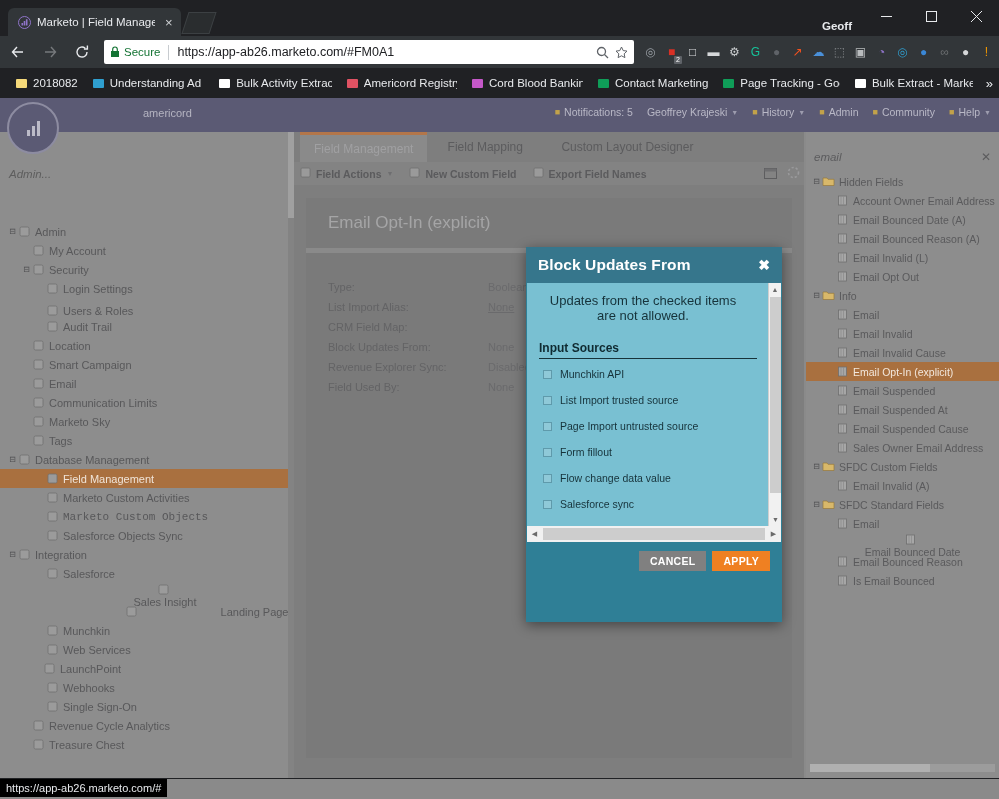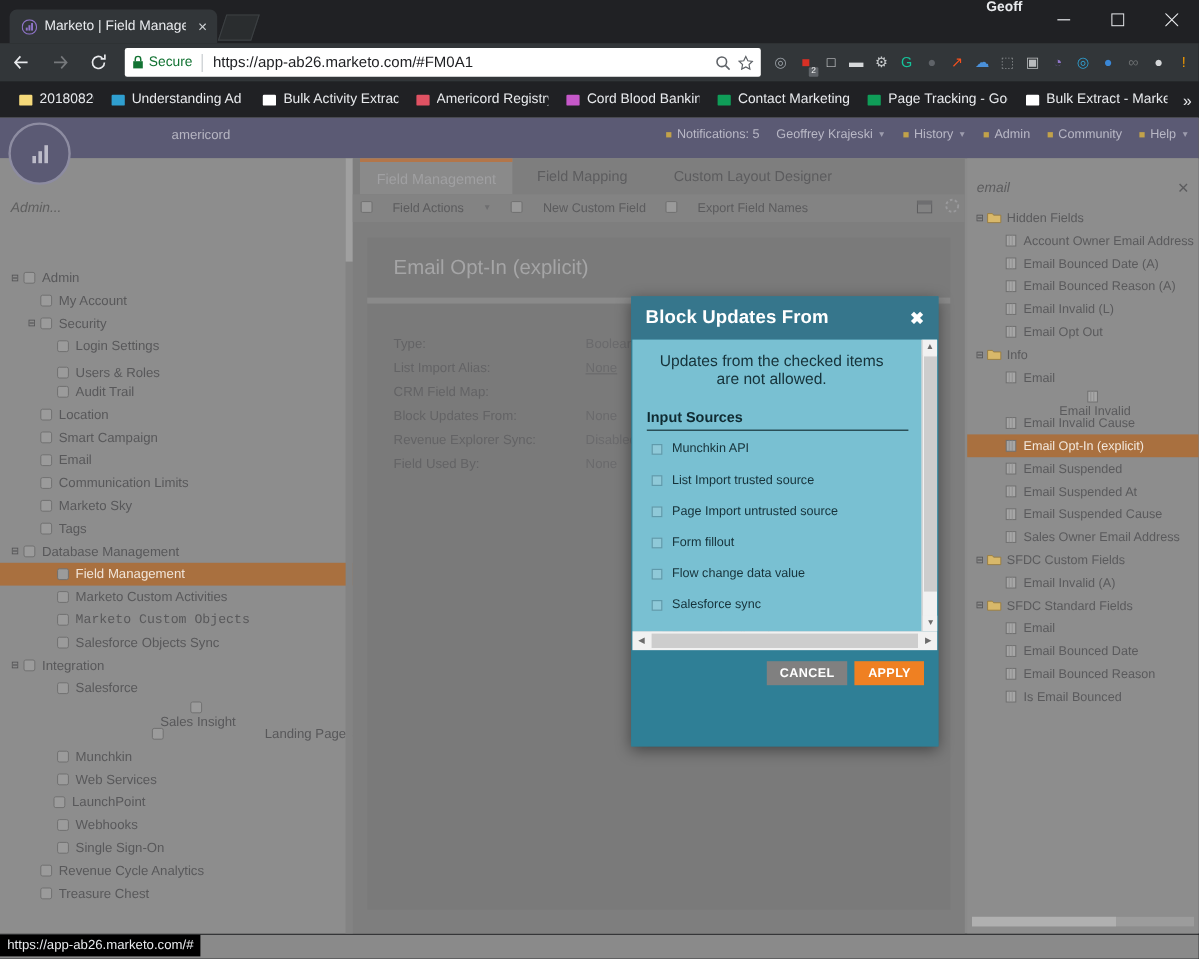--- a/index.html
+++ b/index.html
@@ -21,21 +21,21 @@
     position:relative;
   }
   .tab .favicon { width:13px; height:13px; display:inline-block; flex:none; }
   .tab .tab-title { white-space:nowrap; overflow:hidden; max-width:118px; text-overflow:clip; }
   .tab .tab-close { margin-left:auto; font-size:13px; color:#cfd2d5; line-height:1; padding-left:4px; }
   .newtab {
     width:28px; height:22px; margin-left:4px; margin-bottom:2px;
     background:#2a2d2f; border:1px solid #3c4043;
     transform: skewX(-18deg);
   }
-  .winctl { position:absolute; right:0; top:0; height:32px; display:flex; align-items:flex-start; }
+  .winctl { position:absolute; right:0; top:0; height:32px; display:flex; align-items:flex-end; }
   .winuser { color:#e8eaed; font-size:11.5px; padding:0 12px; font-weight:bold; }
   .wbtn { width:45px; height:32px; display:flex; align-items:center; justify-content:center;
           color:#e8eaed; font-size:12px; }
   .wbtn svg { display:block; }
 
   
   .toolbar { position:absolute; left:0; top:36px; width:999px; height:32px; background:#323639;
              display:flex; align-items:center; }
   .navbtn { width:28px; height:28px; display:flex; align-items:center; justify-content:center;
             color:#e8eaed; margin-left:4px; }
@@ -92,21 +92,21 @@
   .lscroll i { position:absolute; left:0; top:0; width:6px; height:86px; background:#a0a0a0; display:block; }
 
   
   .center { position:absolute; left:294px; top:0; width:510px; height:646px; background:#7e7e7e; }
   .tabs-row { position:absolute; left:0; top:0; width:510px; height:30px; }
   .mtab { position:absolute; top:0; height:30px; display:flex; align-items:center; padding:0 14px;
           font-size:12px; color:#5c5c5e; }
   .mtab.active { background:#8a8a8a; color:#a0a0a2; border-top:3px solid #b3764a; }
   .tools-row { position:absolute; left:0; top:30px; width:510px; height:23px; background:#838383;
                display:flex; align-items:center; padding-left:6px; gap:16px; }
-  .tbtn { display:flex; align-items:center; gap:16px; font-size:10.5px; color:#5b5b5d; white-space:nowrap; }
+  .tbtn { display:flex; align-items:center; gap:5px; font-size:10.5px; color:#5b5b5d; white-space:nowrap;font-weight:bold; }
   .tbtn .caret { font-size:7px; color:#6e6e70; }
   .tool-right { position:absolute; right:4px; top:30px; height:23px; display:flex; align-items:center; gap:10px; }
   .card-title { height:50px; display:flex; align-items:center; padding-left:22px;
                 font-size:17px; color:#a5a5a6; }
   .card-body { margin-top:6px; padding:18px 22px 0 22px; height:200px; }
   .prow { display:flex; font-size:11px; color:#636365; line-height:20px; }
   .prow .lbl { width:160px; flex:none; }
   .prow .val { color:#6a6a6c; }
   .prow .val.link { text-decoration:underline; }
   .card-big { position:absolute; left:12px; top:66px; width:486px; height:560px; background:#7a7a7a; }
@@ -740,21 +740,21 @@
               <span>Info</span>
             </div>
             <div class="rnode" style="padding-left: 20px;">
               <span class="exp"></span>
               <span class="tico"><svg width="13" height="13" viewBox="0 0 13 13">
                   <rect x="2.5" y="2" width="8" height="9" fill="#a6a6a6" stroke="#6f6f6f" stroke-width=".8"></rect>
                   <path d="M5,2 V11 M7.5,2 V11" stroke="#8a8a8a" stroke-width=".7"></path>
                 </svg></span>
               <span>Email</span>
             </div>
-            <div class="rnode" style="padding-left: 20px; flex-direction: column;">
+            <div class="rnode" style="padding-left: 20px;">
               <span class="exp"></span>
               <span class="tico"><svg width="13" height="13" viewBox="0 0 13 13">
                   <rect x="2.5" y="2" width="8" height="9" fill="#a6a6a6" stroke="#6f6f6f" stroke-width=".8"></rect>
                   <path d="M5,2 V11 M7.5,2 V11" stroke="#8a8a8a" stroke-width=".7"></path>
                 </svg></span>
               <span>Email Invalid</span>
             </div>
             <div class="rnode" style="padding-left: 20px;">
               <span class="exp"></span>
               <span class="tico"><svg width="13" height="13" viewBox="0 0 13 13">
@@ -826,21 +826,21 @@
               <span>SFDC Standard Fields</span>
             </div>
             <div class="rnode" style="padding-left: 20px;">
               <span class="exp"></span>
               <span class="tico"><svg width="13" height="13" viewBox="0 0 13 13">
                   <rect x="2.5" y="2" width="8" height="9" fill="#a6a6a6" stroke="#6f6f6f" stroke-width=".8"></rect>
                   <path d="M5,2 V11 M7.5,2 V11" stroke="#8a8a8a" stroke-width=".7"></path>
                 </svg></span>
               <span>Email</span>
             </div>
-            <div class="rnode" style="padding-left: 20px;">
+            <div class="rnode" style="padding-left: 20px; flex-direction: column;">
               <span class="exp"></span>
               <span class="tico"><svg width="13" height="13" viewBox="0 0 13 13">
                   <rect x="2.5" y="2" width="8" height="9" fill="#a6a6a6" stroke="#6f6f6f" stroke-width=".8"></rect>
                   <path d="M5,2 V11 M7.5,2 V11" stroke="#8a8a8a" stroke-width=".7"></path>
                 </svg></span>
               <span>Email Bounced Date</span>
             </div>
             <div class="rnode" style="padding-left: 20px;">
               <span class="exp"></span>
               <span class="tico"><svg width="13" height="13" viewBox="0 0 13 13">

